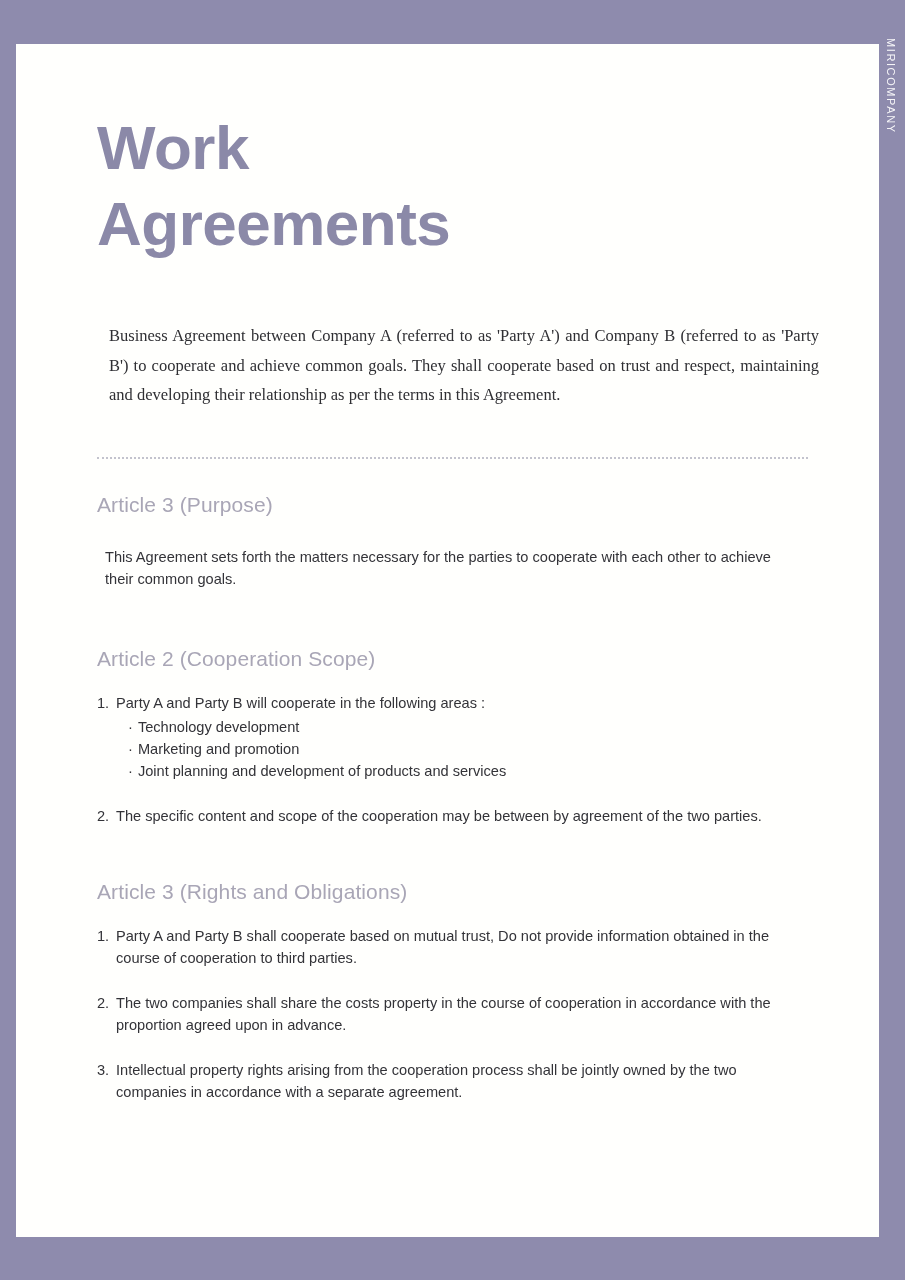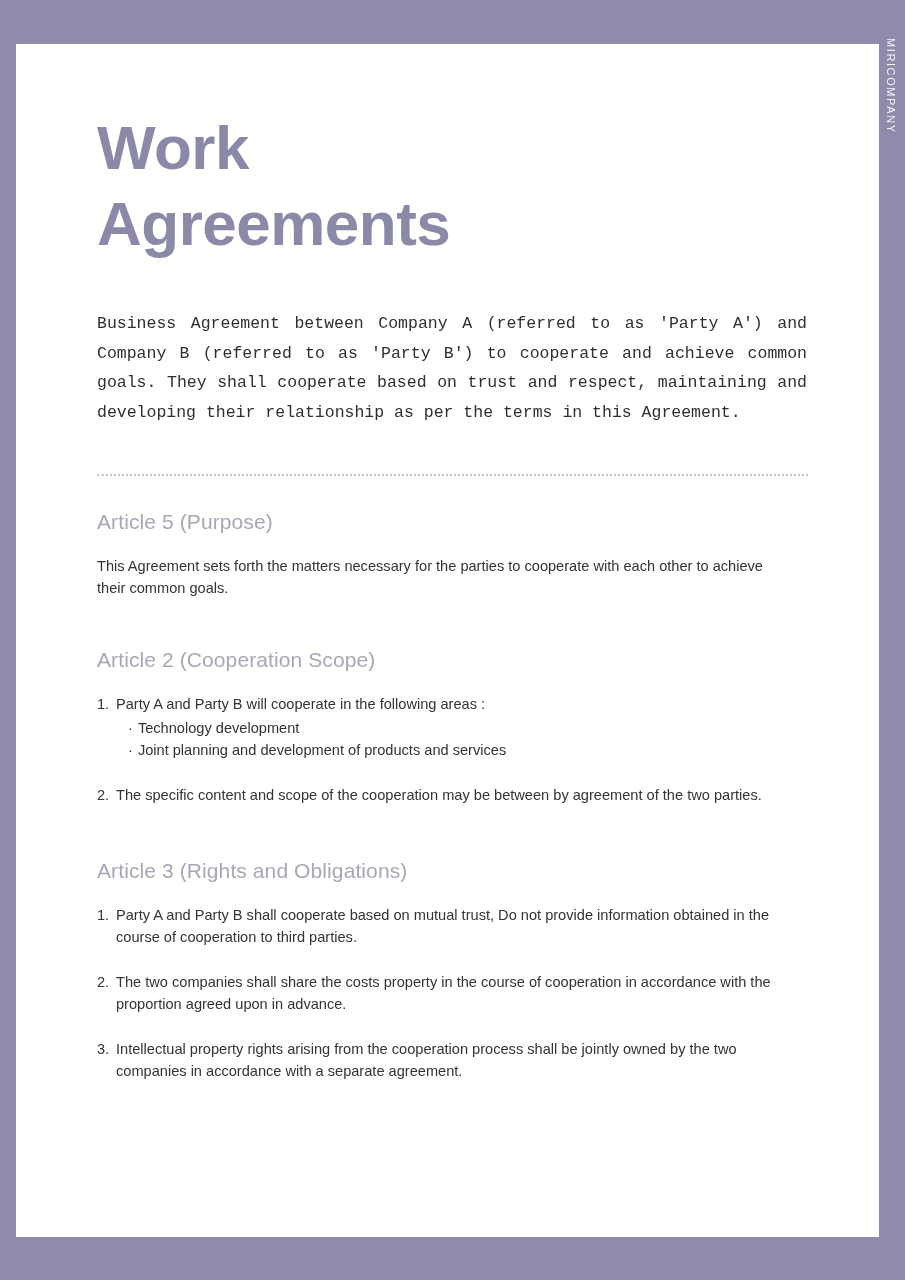--- a/index.html
+++ b/index.html
@@ -66,29 +66,29 @@
     font-weight: 600;
     letter-spacing: -0.5px;
     color: #8b89a8;
     font-family: "Liberation Sans", sans-serif;
   }
   #doc-title .title-line {
     display: block;
   }
 
   #intro-paragraph {
-    margin: 0;
+    margin: 12px;
     padding-top: 47px;
     width: 710px;
     font-size: 16.5px;
     line-height: 29.6px;
     color: #2f2f33;
     text-align: justify;
     text-justify: inter-word;
-    font-family: Liberation Mono, monospace;
+    font-family: Liberation Serif, serif;
   }
 
   #dotted-divider {
     margin-top: 47px;
     width: 711px;
     height: 1px;
     border-top: 2px dotted #c3c3cd;
   }
 
   .article-section {
@@ -108,21 +108,21 @@
   }
 
   .article-body {
     padding-top: 20px;
     font-size: 14.6px;
     line-height: 22px;
     color: #333338;
   }
 
   .plain-para {
-    margin: 0;
+    margin: 8px;
     width: 676px;
   }
 
   .num-item {
     display: flex;
     margin-top: 0;
     width: 700px;
   }
   .num-item + .num-item {
     margin-top: 23px;
@@ -163,39 +163,42 @@
     <h1 id="doc-title">
       <span class="title-line">Work</span>
       <span class="title-line">Agreements</span>
     </h1>
 
     <p id="intro-paragraph">Business Agreement between Company A (referred to as 'Party A') and Company B (referred to as 'Party B') to cooperate and achieve common goals. They shall cooperate based on trust and respect, maintaining and developing their relationship as per the terms in this Agreement.</p>
 
     <div id="dotted-divider"></div>
 
     <section class="article-section first" id="article-1">
-      <h2 class="article-heading">Article 5 (Purpose)</h2>
+      <h2 class="article-heading">Article 3 (Purpose)</h2>
       <div class="article-body">
         <p class="plain-para">This Agreement sets forth the matters necessary for the parties to cooperate with each other to achieve their common goals.</p>
       </div>
     </section>
 
     <section class="article-section" id="article-2">
       <h2 class="article-heading">Article 2 (Cooperation Scope)</h2>
       <div class="article-body">
 
         <div class="num-item">
           <span class="num-marker">1.</span>
           <span class="num-text">
             <span>Party A and Party B will cooperate in the following areas :</span>
             <ul class="sub-list">
               <li>
                 <span class="sub-dot">·</span><span>Technology development</span>
               </li>
               <li>
+                <span class="sub-dot">·</span><span>Marketing and promotion</span>
+              </li>
+              <li>
                 <span class="sub-dot">·</span><span>Joint planning and development of products and services</span>
               </li>
             </ul>
           </span>
         </div>
 
         <div class="num-item">
           <span class="num-marker">2.</span>
           <span class="num-text">The specific content and scope of the cooperation may be between by agreement of the two parties.</span>
         </div>

